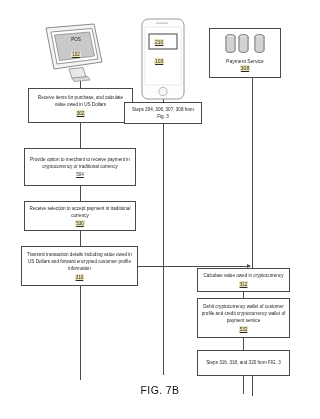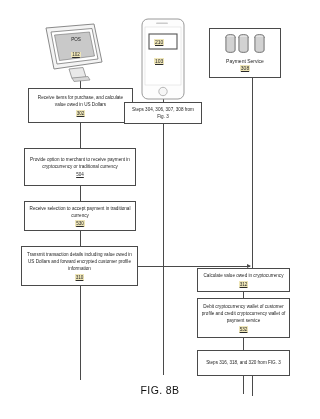--- a/index.html
+++ b/index.html
@@ -221,15 +221,15 @@
 
   <div class="hconn" style="left:138px;top:266px;width:112px;"></div>
   <div class="arrowhead" style="left:247px;top:263.5px;"></div>
 
   <div class="vconn" style="left:243px;top:292px;height:6px;"></div>
 
   <div class="vconn" style="left:243px;top:338px;height:12px;"></div>
 
   <div class="vconn" style="left:243px;top:376px;height:18px;"></div>
 
-  <div id="fig-caption">FIG. 8B</div>
+  <div id="fig-caption">FIG. 7B</div>
 
 </div>
 
 </body></html>

